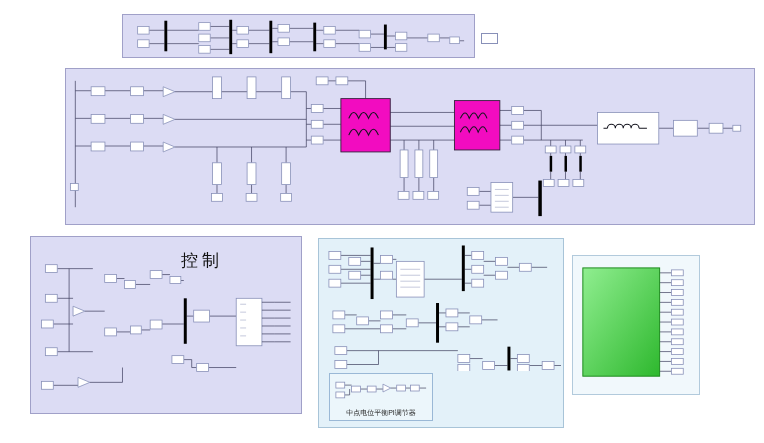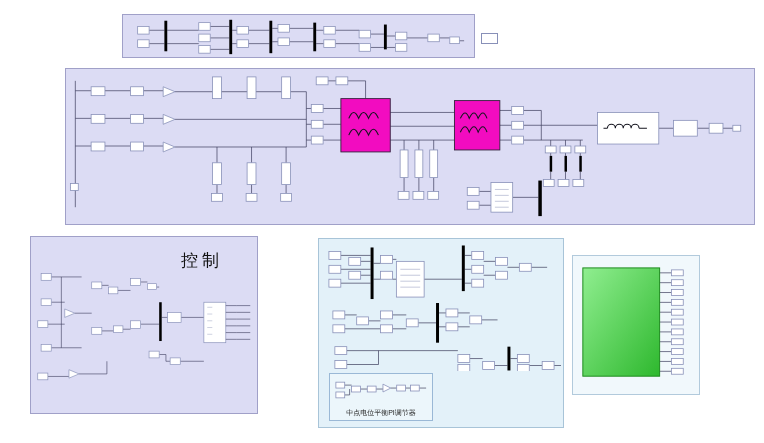--- a/index.html
+++ b/index.html
@@ -151,21 +151,21 @@
         <rect class="mag" x="390" y="32" width="46" height="50"></rect>
         <path class="coil" d="M396 50 q5 -11 9 0 q5 -11 9 0 q5 -11 9 0 M396 64 q5 -11 9 0 q5 -11 9 0 q5 -11 9 0"></path>
       </g>
       <g>
         <rect class="blk" x="535" y="44" width="62" height="32"></rect>
         <path class="coil" d="M541 60 h4 M545 60 a4 4 0 0 1 8 0 a4 4 0 0 1 8 0 a4 4 0 0 1 8 0 a4 4 0 0 1 8 0 M577 60 h8"></path>
       </g>
     </svg>
   </div>
 
-  <div class="panel panel-lav" style="left:30px;top:236px;width:228px;height:178px">
+  <div class="panel panel-lav" style="left:30px;top:236px;width:272px;height:178px">
     <div class="title-cn">控制</div>
     <svg viewBox="0 0 268 178">
       <g>
         <path class="wire" d="M24 32 H60 M24 62 H40 M20 88 H40 M24 116 H60 M20 150 H45 M36 32 V116"></path>
         <path class="wire" d="M52 75 H72 M57 147 H90 M90 147 V132 M84 42 H92 M84 96 H98 M103 48 H118 M109 94 H118 M130 88 H152 M130 38 H138 M149 44 H152"></path>
         <path class="wire" d="M155 80 H162 M178 80 H205"></path>
         <path class="wire" d="M244 66 H260 M244 74 H260 M244 82 H260 M244 90 H260 M244 98 H260 M244 106 H260"></path>
         <path class="wire" d="M152 124 H160 M160 124 V132 M160 132 H165 M177 132 H205"></path>
       </g>
       <g>

